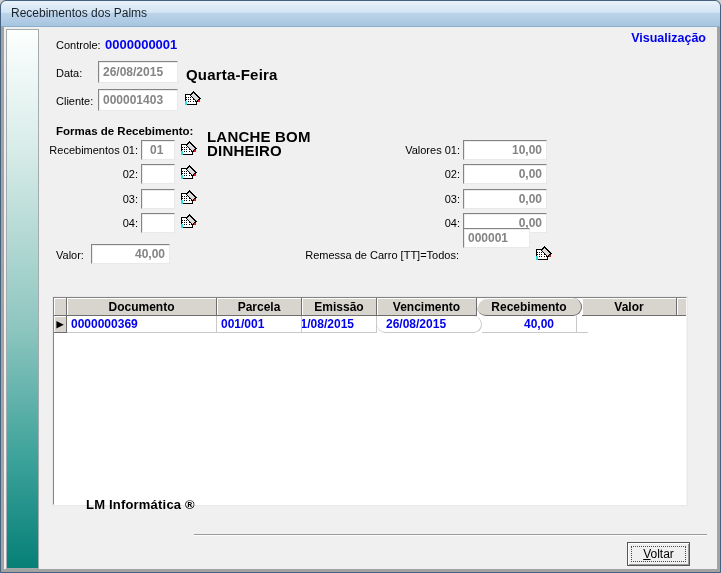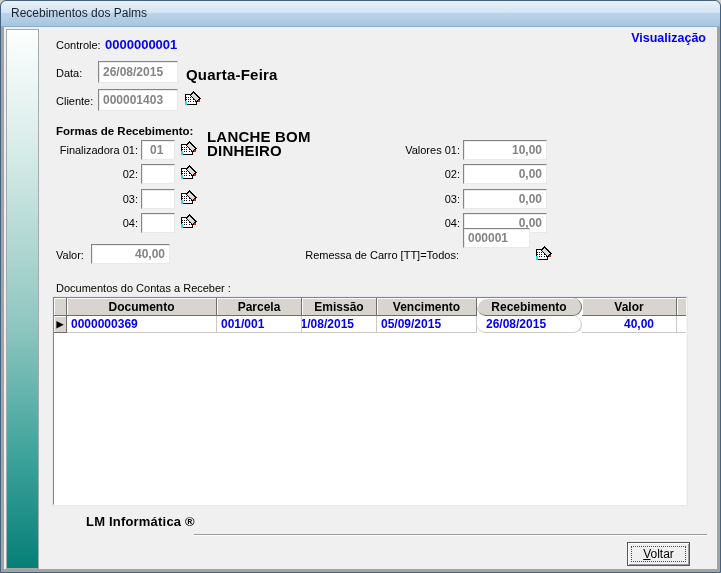--- a/index.html
+++ b/index.html
@@ -142,21 +142,21 @@
       <path d="M2 6 H11 M2 8 H11 M2 10 H11" stroke="#000000" stroke-width="1" stroke-dasharray="1,1" fill="none"></path>
       <rect x="1" y="9" width="2" height="4" fill="#27E3E0"></rect>
       <path d="M9 1 L15 7 L12 10 L6 4 Z" fill="#DCDCDC" stroke="#000000" stroke-width="1"></path>
       <rect x="13" y="8" width="2" height="2" fill="#D42525"></rect>
     </svg>
   </div>
   <div class="abs big-bold" style="left:206px; top:111px;margin-top:16px;">LANCHE BOM</div>
 
   <div class="abs lbl-bold" style="left:55px; top:124px;">Formas de Recebimento:</div>
 
-  <div class="abs lbl ralign" style="left:40px; top:143px; width:97px;">Finalizadora 01:</div>
+  <div class="abs lbl ralign" style="left:40px; top:143px; width:97px;">Recebimentos 01:</div>
   <div class="abs field" style="left:140px; top:139px; width:34px; height:20px;padding-left:8px;">01</div>
   <div class="abs" style="left:179px; top:140px;">
     <svg class="icon16" viewBox="0 0 16 16" shape-rendering="crispEdges">
         <rect x="1" y="3" width="11" height="10" fill="#FFFFFF" stroke="#000000"></rect>
         <path d="M2 6 H11 M2 8 H11 M2 10 H11" stroke="#000000" stroke-dasharray="1,1" fill="none"></path>
         <rect x="1" y="9" width="2" height="4" fill="#27E3E0"></rect>
         <path d="M9 1 L15 7 L12 10 L6 4 Z" fill="#DCDCDC" stroke="#000000"></path>
         <rect x="13" y="8" width="2" height="2" fill="#D42525"></rect>
       </svg>
   </div>
@@ -218,46 +218,44 @@
   <div class="abs" style="left:534px; top:245px;">
     <svg class="icon16" viewBox="0 0 16 16" shape-rendering="crispEdges">
         <rect x="1" y="3" width="11" height="10" fill="#FFFFFF" stroke="#000000"></rect>
         <path d="M2 6 H11 M2 8 H11 M2 10 H11" stroke="#000000" stroke-dasharray="1,1" fill="none"></path>
         <rect x="1" y="9" width="2" height="4" fill="#27E3E0"></rect>
         <path d="M9 1 L15 7 L12 10 L6 4 Z" fill="#DCDCDC" stroke="#000000"></path>
         <rect x="13" y="8" width="2" height="2" fill="#D42525"></rect>
       </svg>
   </div>
 
-  <div class="abs lbl" style="left:55px; top:281px;">Documentos do Contas a Receber :</div>
 
   <div class="abs grid-wrap">
     <div class="grow ghead">
       <div class="gcell w-ind"></div>
       <div class="gcell w-doc">Documento</div>
       <div class="gcell w-par">Parcela</div>
       <div class="gcell w-emi">Emissão</div>
       <div class="gcell w-ven">Vencimento</div>
       <div class="gcell w-rec">Recebimento</div>
       <div class="gcell w-val">Valor</div>
       <div class="gcell w-fil"></div>
     </div>
     <div class="grow gdata">
       <div class="gcell ind w-ind">▶</div>
       <div class="gcell w-doc cell-left">0000000369</div>
       <div class="gcell w-par cell-left">001/001</div>
       <div class="gcell w-emi cell-right">21/08/2015</div>
-      <div class="gcell w-ven cell-left">05/09/2015</div>
       <div class="gcell w-rec cell-left-8">26/08/2015</div>
       <div class="gcell w-val cell-right">40,00</div>
       <div class="gcell w-fil"></div>
     </div>
   </div>
 
-  <div class="abs big-bold" style="left:85px; top:513px; font-size:13px;">LM Informática ®</div>
+  <div class="abs big-bold" style="left:85px; top:496px; font-size:13px;">LM Informática ®</div>
   <div class="abs divider"></div>
 
   <button class="abs btn">
     <span class="focus-rect"></span>
     <span><u>V</u><span>oltar</span></span>
   </button>
 
 </div>
 
 </body></html>

